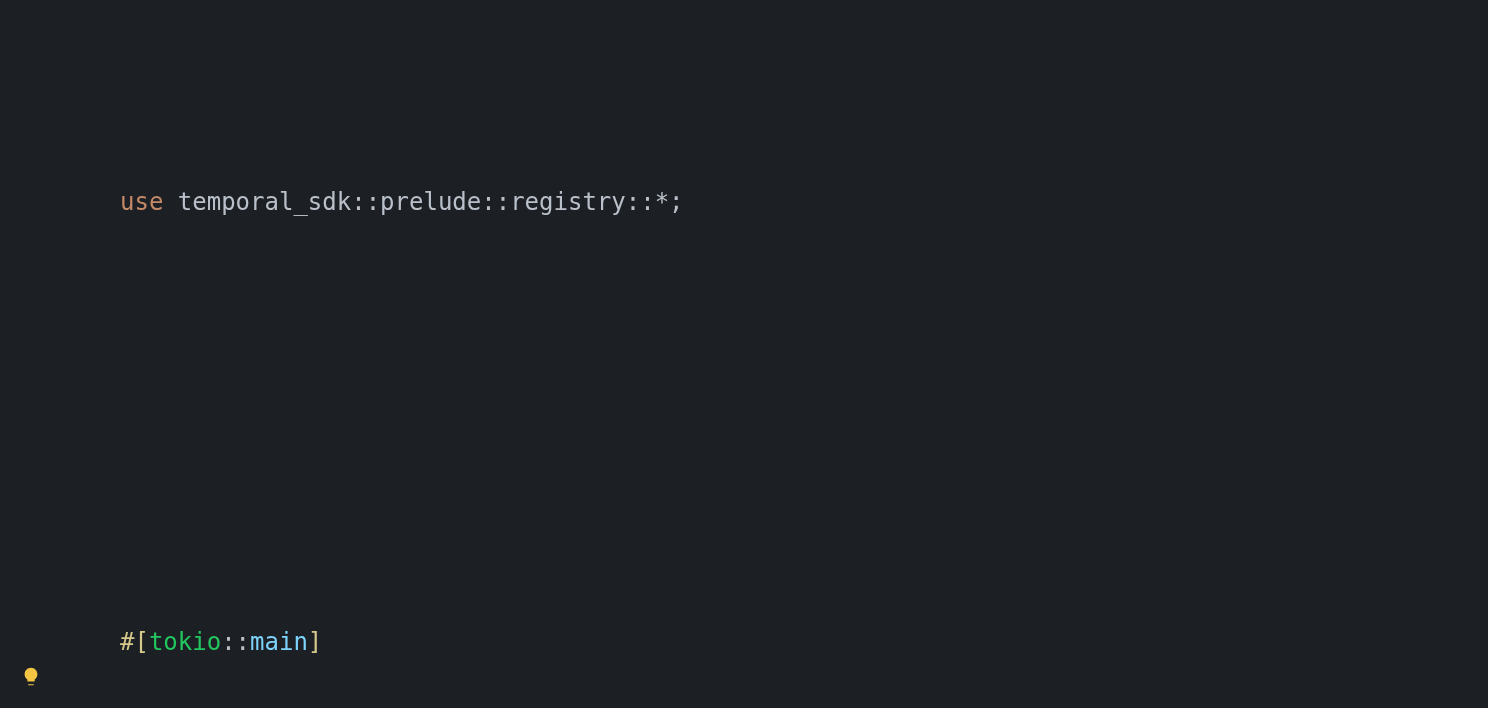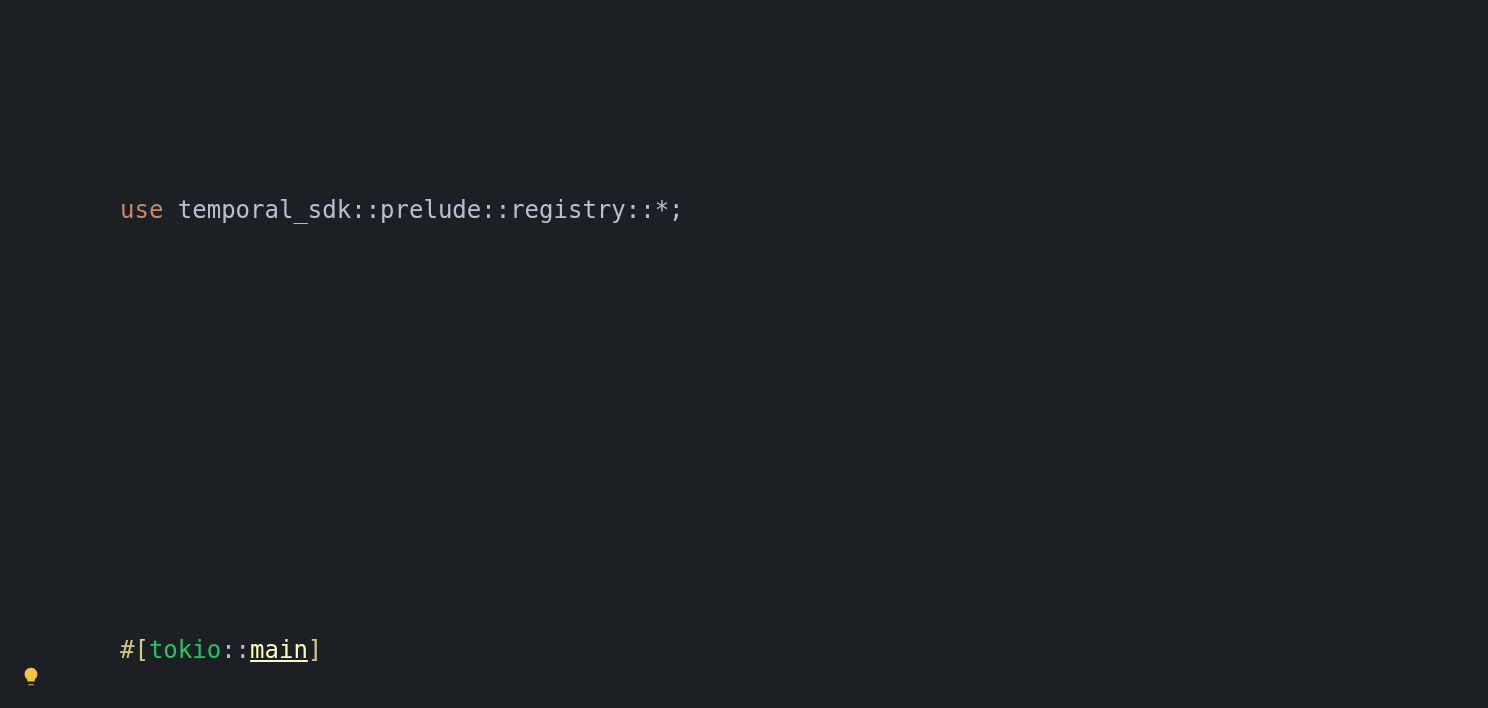--- a/index.html
+++ b/index.html
@@ -6,28 +6,28 @@
   html, body { width: 1488px; height: 708px; background: #1c1f24; overflow: hidden; }
   body { font-family: "Menlo", "Consolas", "DejaVu Sans Mono", monospace; font-size: 24px; line-height: 44px; color: #cccccc; }
 
   .editor { position: relative; width: 100%; height: 100%; }
   .gutter { position: absolute; left: 0; top: 0; width: 60px; height: 100%; }
   .bulb   { position: absolute; left: 20px; bottom: 20px; width: 22px; height: 22px; }
   .bulb svg { width: 22px; height: 22px; display: block; }
 
   .code { position: absolute; left: 120px; top: 0; right: 0; padding-top: 0; white-space: pre; }
   .line { position: relative; height: 44px; }
-  .line .content { position: absolute; left: 0; top: 12px; text-align: right; }
+  .line .content { position: absolute; left: 0; top: 4px; text-align: right; }
 
   
   .kw      { color: #c48a67; }   
   .ident   { color: #b9c0c9; }
   .attr    { color: #d6c88a; }   
   .pathkw  { color: #22c55e; }   
-  .pathfn  { color: #fef9c3; text-decoration: underline; }
+  .pathfn  { color: #7dd3fc; }
 </style>
 </head>
 <body>
 
 <div class="editor">
 
   <div class="gutter">
     <div class="bulb" title="Show Context Actions">
       <svg viewBox="0 0 24 24">
           <path fill="#f4c542" d="M9 21h6v-1H9v1zm3-19C8.14 2 5 5.14 5 9c0 2.38 1.19 4.47 3 5.74V17h8v-2.26c1.81-1.27 3-3.36 3-5.74 0-3.86-3.14-7-7-7z"></path>

